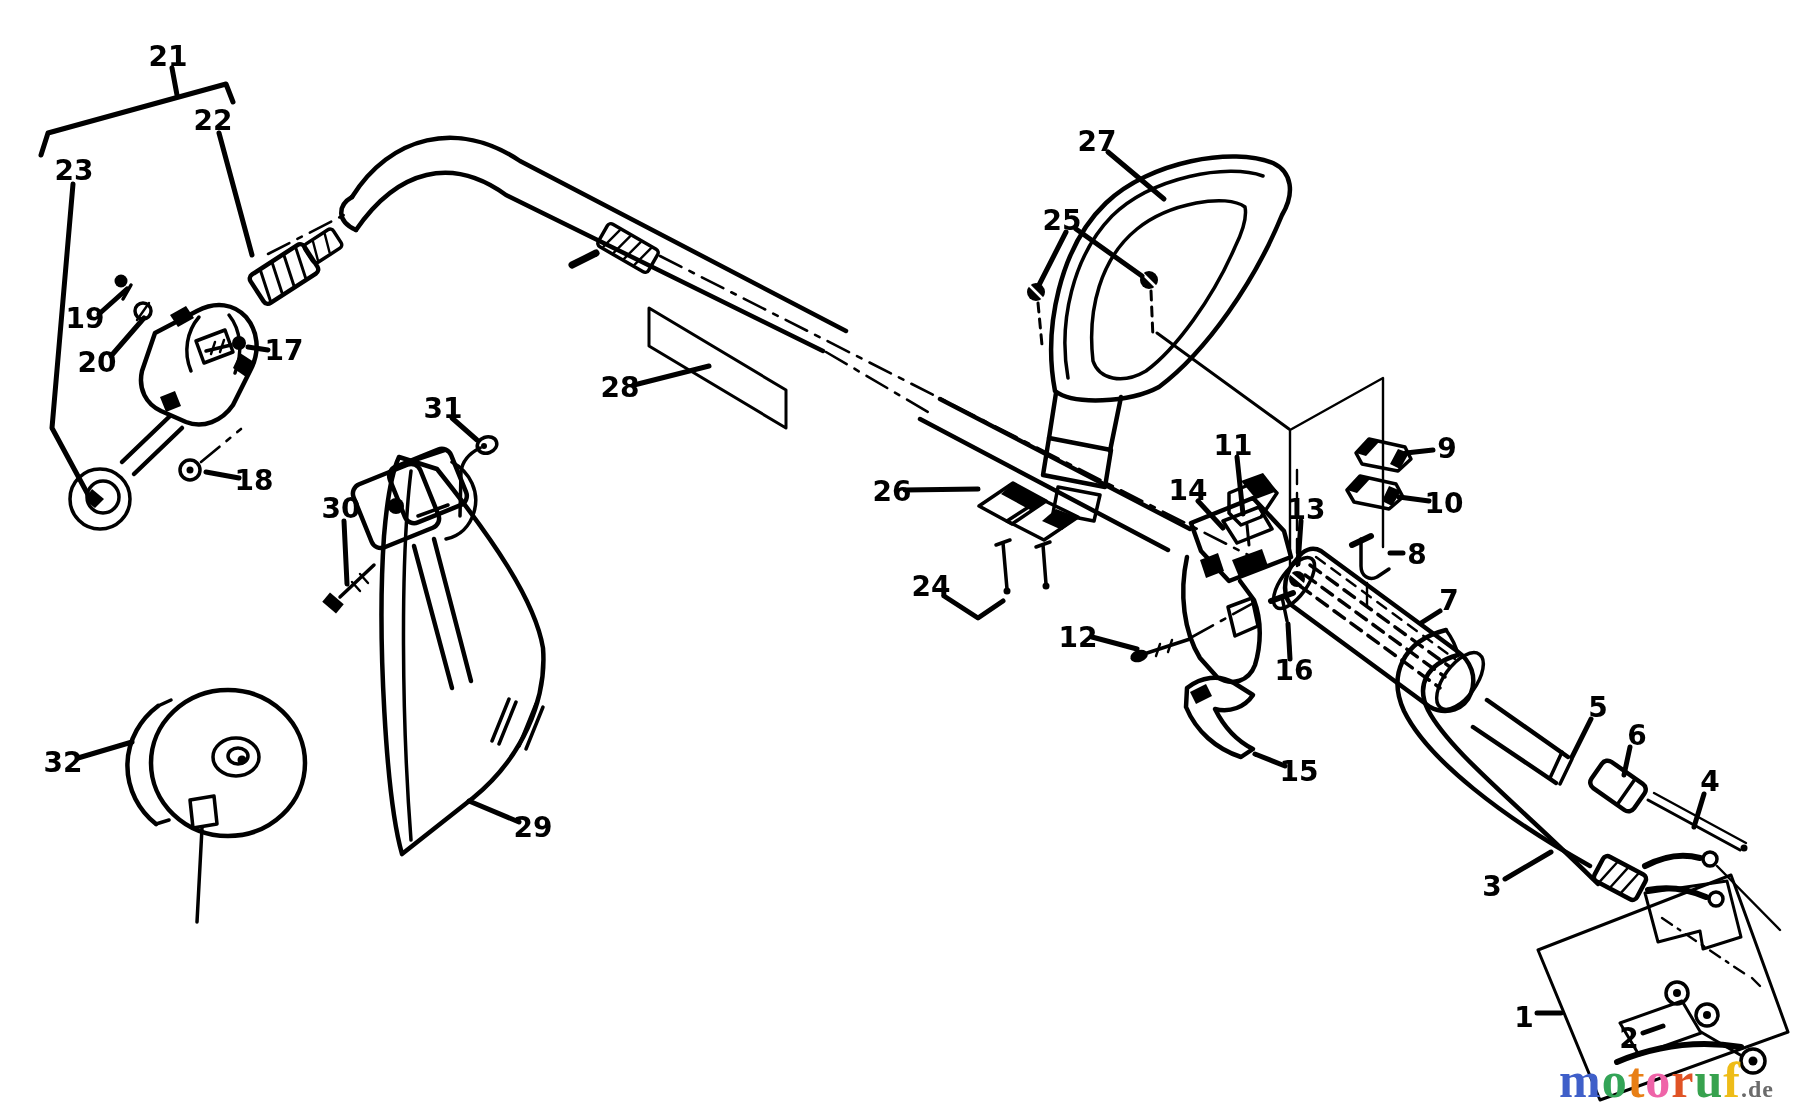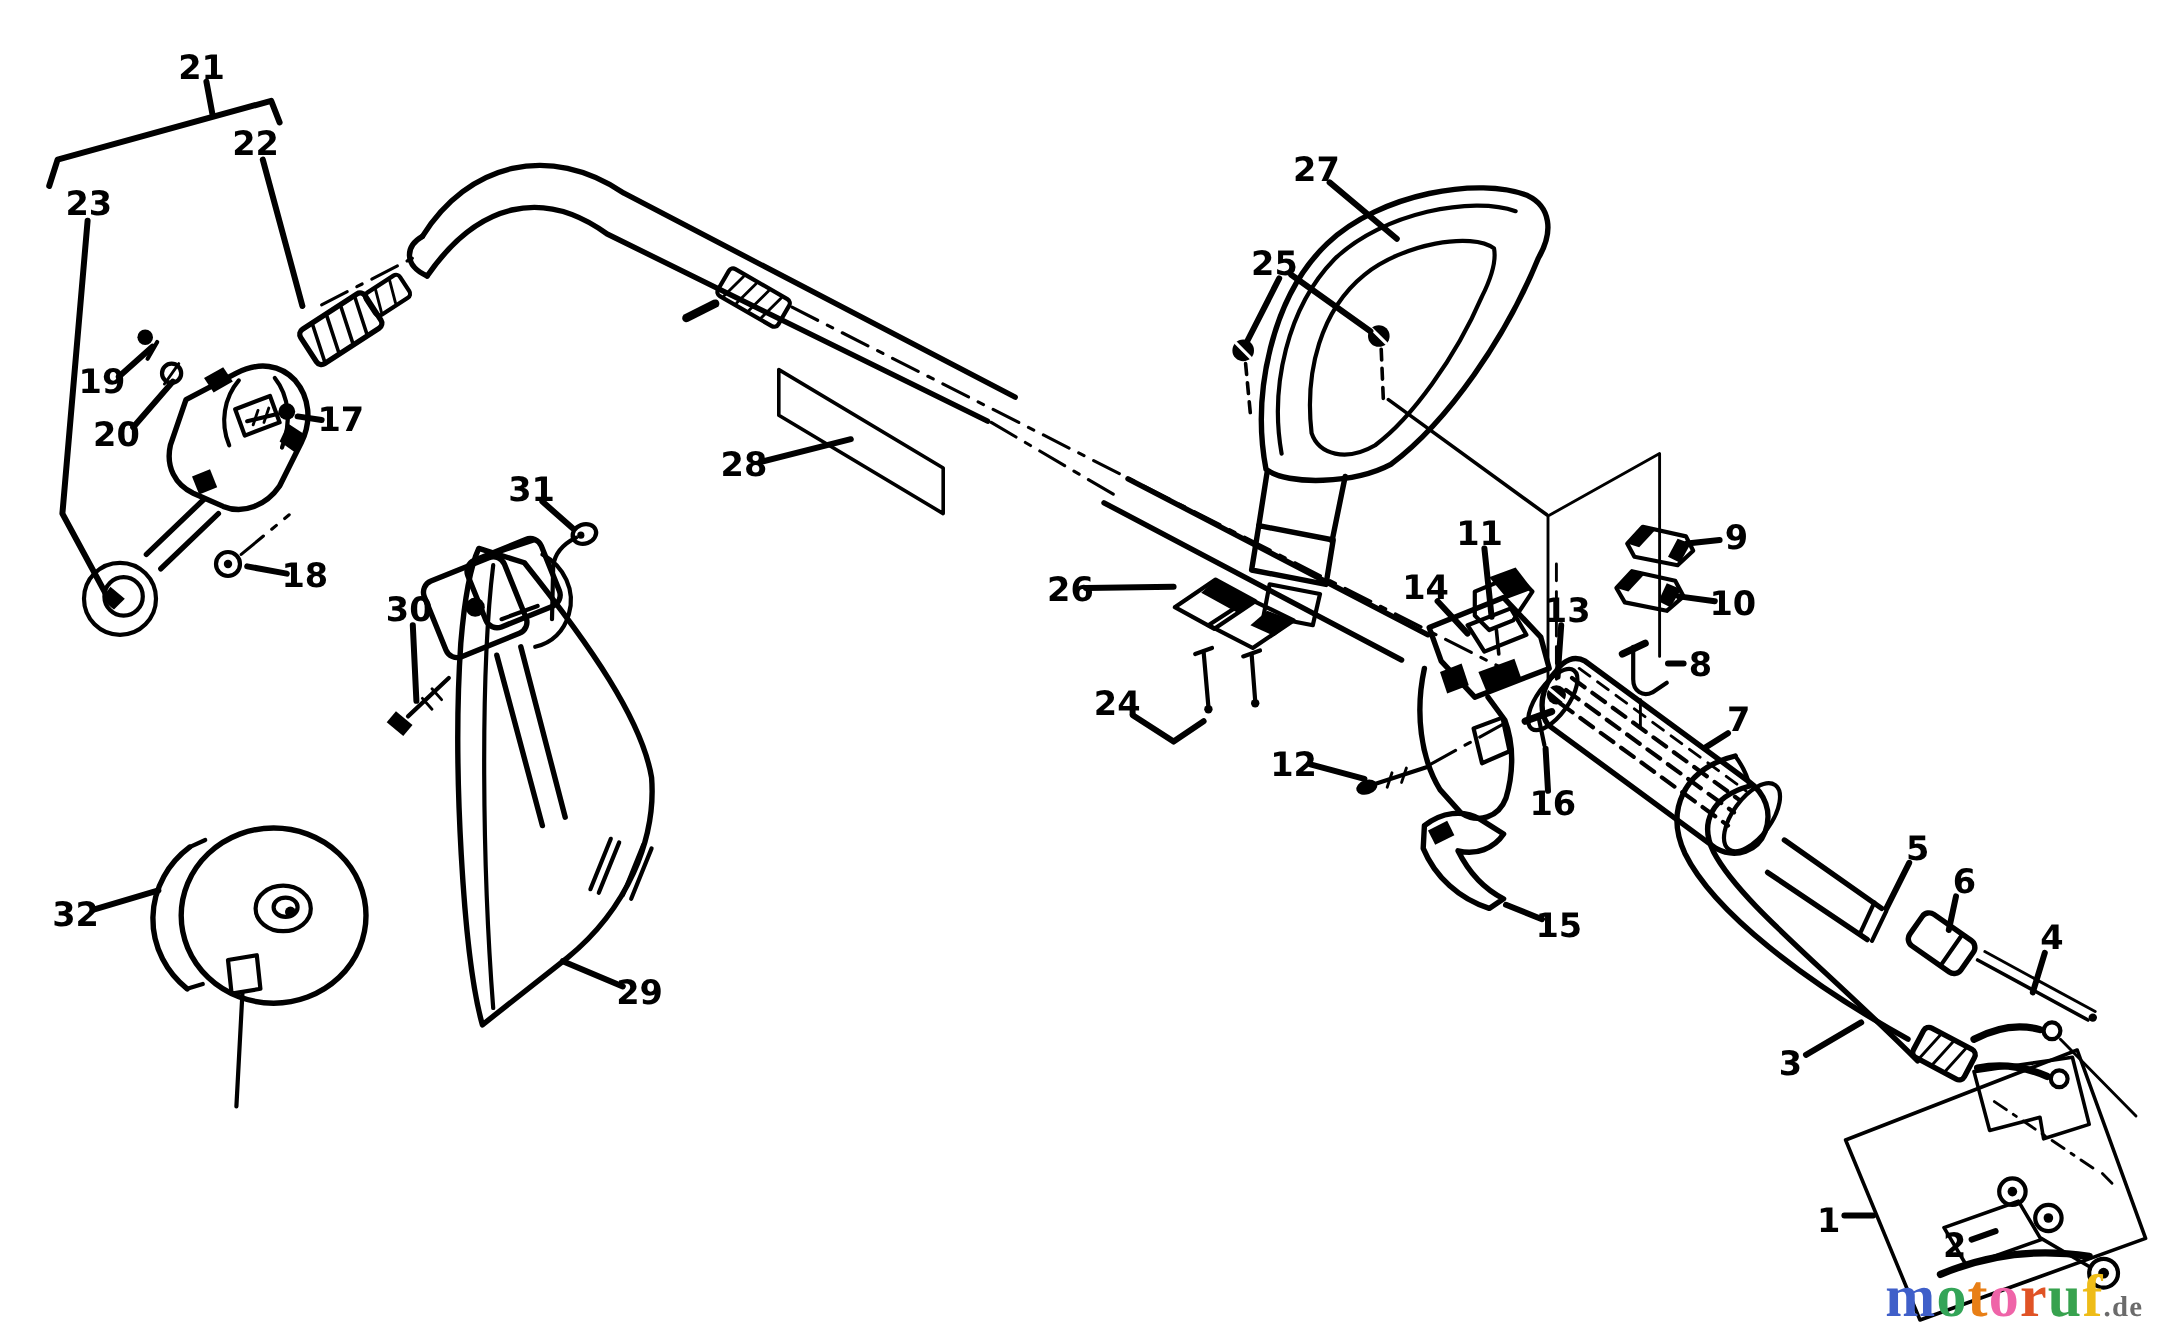--- a/index.html
+++ b/index.html
@@ -14,21 +14,21 @@
   #art .t2{stroke-width:2.4;}
   #art .w35{stroke-width:3.5;}
   #art .w6{stroke-width:6;}
   #art .w7{stroke-width:7;}
   #art .dd{stroke-width:2.6;stroke-dasharray:24 9 5 9;}
   #art .dsh{stroke-width:3;stroke-dasharray:9 7;}
   #art .wslot{stroke:#fff;stroke-width:2.6;}
   #labels text{font-family:"DejaVu Sans",sans-serif;font-weight:800;font-size:28px;
       fill:#000;stroke:none;text-anchor:middle;}
   #labels polyline{stroke:#000;stroke-width:5;fill:none;stroke-linecap:round;stroke-linejoin:round;}
-  .logo{position:absolute;right:14px;bottom:0;font-family:"Liberation Serif",serif;
+  .logo{position:absolute;right:26px;bottom:0;font-family:"Liberation Serif",serif;
       font-weight:700;font-size:50px;line-height:1.05;letter-spacing:1px;white-space:nowrap;}
   .logo .de{font-size:24px;font-weight:700;}
 </style>
 </head>
 <body>
 
 <svg id="stage" viewBox="0 0 1800 1106" xmlns="http://www.w3.org/2000/svg">
   <g id="art">
 
     <g>

